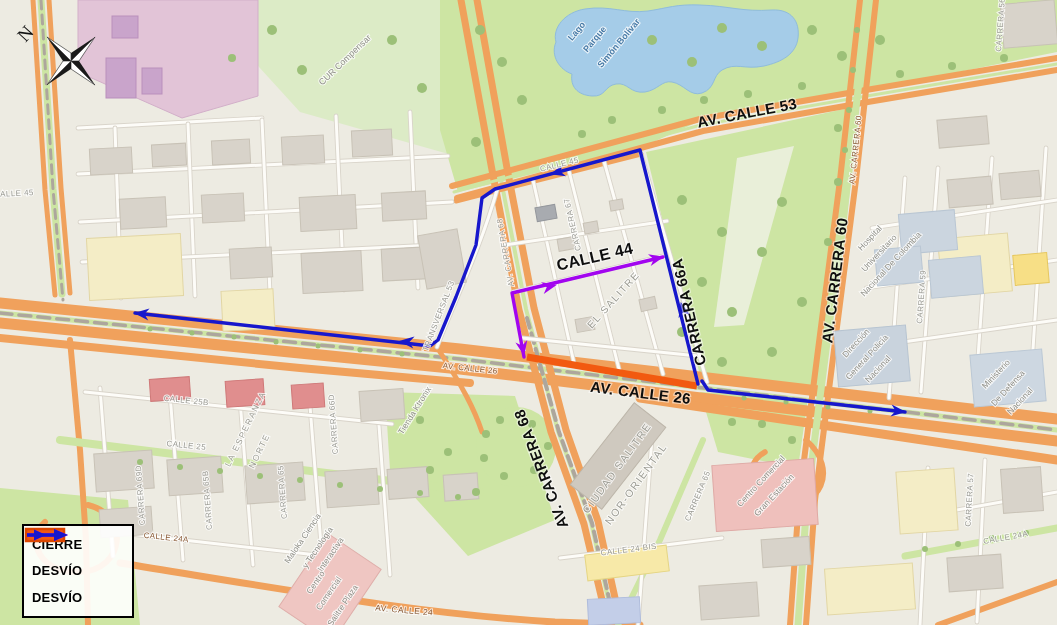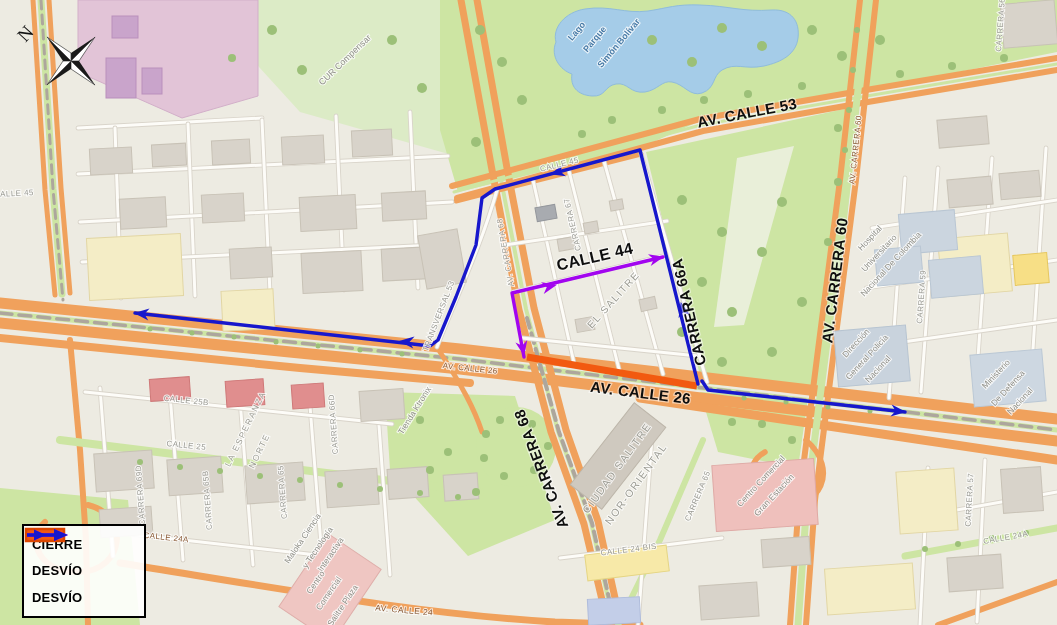--- a/index.html
+++ b/index.html
@@ -6,21 +6,21 @@
   .stage{position:relative;width:1057px;height:625px;overflow:hidden;background:#EDEBE2;
          font-family:"Liberation Sans","DejaVu Sans",sans-serif;}
   svg{position:absolute;inset:0;}
   text{font-family:"Liberation Sans","DejaVu Sans",sans-serif;}
   .lbl{paint-order:stroke;stroke:#FFFFFF;stroke-opacity:.78;stroke-width:2px;}
   .lbl-bold{font-weight:700;letter-spacing:.3px;paint-order:stroke;stroke:#FFFFFF;
             stroke-opacity:.5;stroke-width:2.5px;}
   .lbl-area{letter-spacing:1.6px;}
   .lbl-street{letter-spacing:.4px;}
   .compass-n{font-family:"Liberation Serif","DejaVu Serif",serif;}
-  .legend{position:absolute;left:22px;top:524px;width:124px;height:94px;
+  .legend{position:absolute;left:22px;top:524px;width:112px;height:94px;
           background:rgba(255,255,255,.9);border:2.5px solid #000;box-sizing:border-box;
           display:flex;flex-direction:column;justify-content:space-around;
           padding:5px 8px;z-index:5;}
   .legend-row{display:flex;align-items:center;gap:6px;}
   .legend-label{font-weight:700;font-size:13px;color:#000;letter-spacing:.2px;}
 </style>
 </head>
 <body>
 
 <div class="stage">

